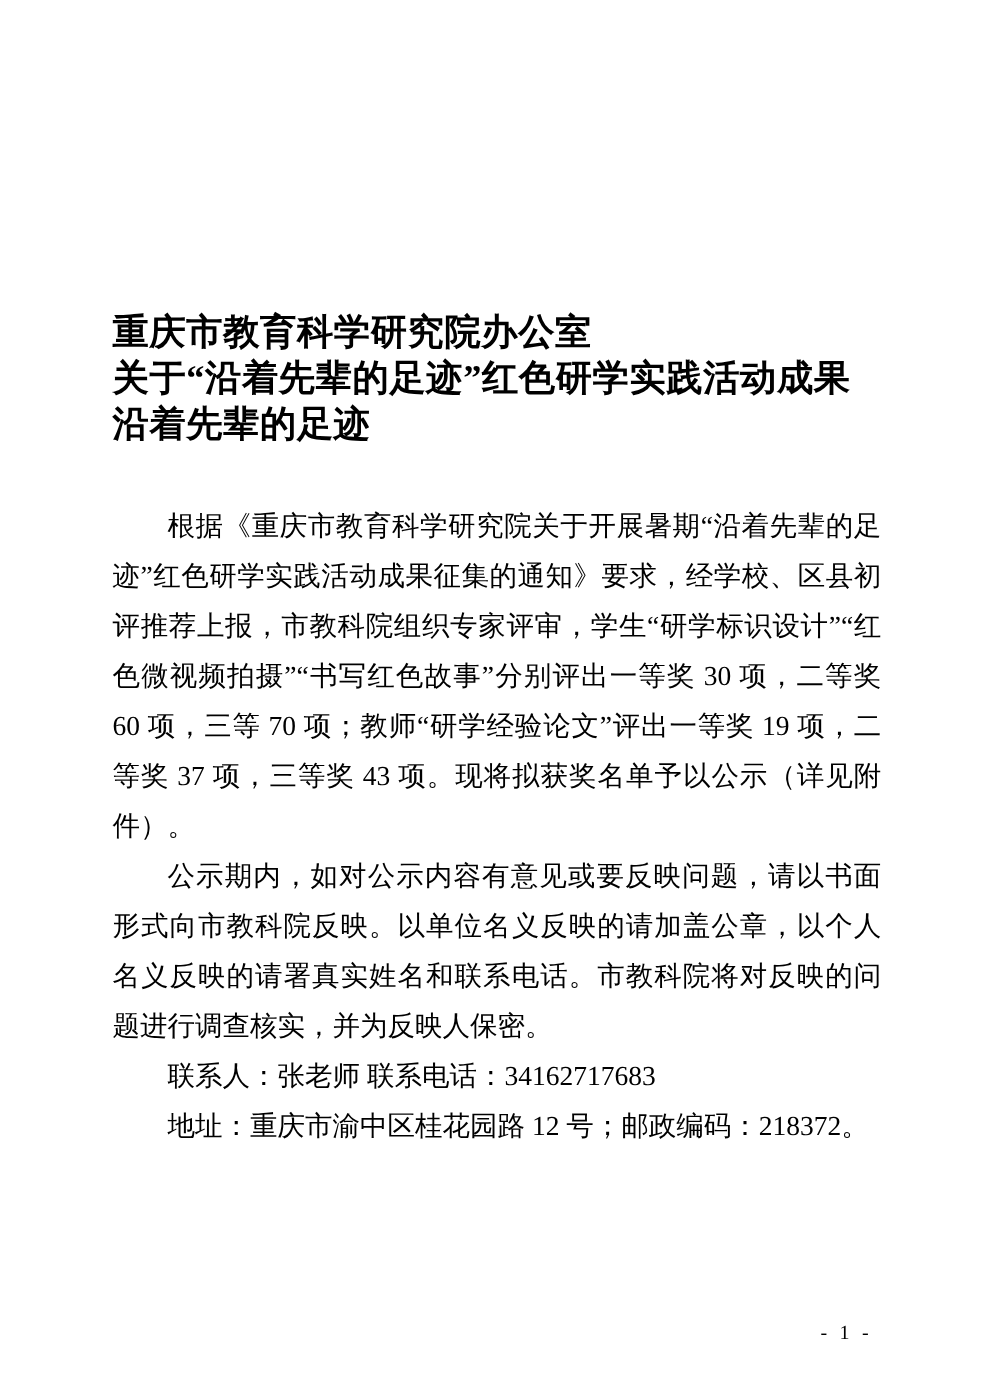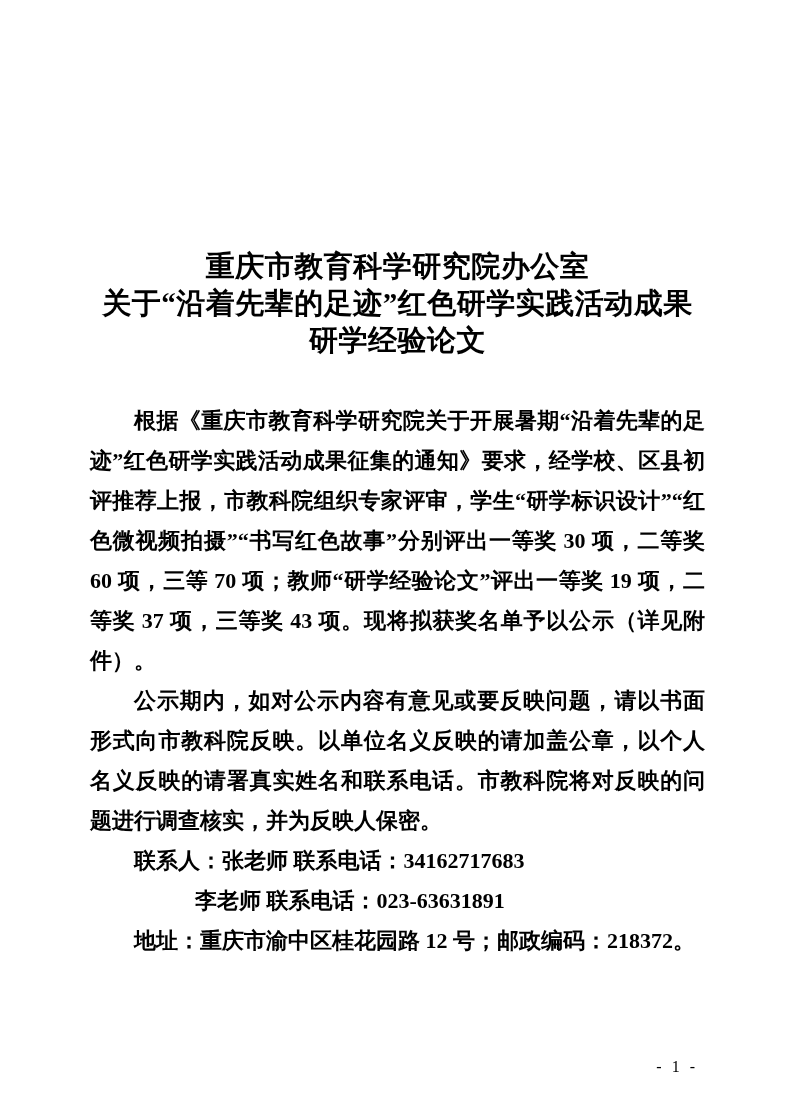--- a/index.html
+++ b/index.html
@@ -12,32 +12,30 @@
     width: 794px;
     height: 1108px;
     background: #ffffff;
     box-sizing: border-box;
     padding: 248px 89px 0 90px;
     color: #000000;
     font-family: "Liberation Serif", "DejaVu Serif", serif;
     overflow: hidden;
   }
   .title-block {
-    text-align: center;
     font-weight: bold;
     font-size: 29px;
     line-height: 37px;
     letter-spacing: 0.5px;
   }
   .body-block {
     margin-top: 42px;
     font-size: 22px;
     line-height: 40px;
     text-align: justify;
-    font-weight: bold;
   }
   .body-block p {
     margin: 0;
   }
   .indent {
     text-indent: 2em;
   }
   .deep-indent {
     text-indent: 4.77em;
   }
@@ -51,26 +49,25 @@
   }
 </style>
 </head>
 <body>
 
 <div class="page">
 
   <header class="title-block">
     <div>重庆市教育科学研究院办公室</div>
     <div>关于“沿着先辈的足迹”红色研学实践活动成果</div>
-    <div>研学经验论文</div>
+    <div>沿着先辈的足迹</div>
   </header>
 
   <main class="body-block">
     <p class="indent">根据《重庆市教育科学研究院关于开展暑期“沿着先辈的足迹”红色研学实践活动成果征集的通知》要求，经学校、区县初评推荐上报，市教科院组织专家评审，学生“研学标识设计”“红色微视频拍摄”“书写红色故事”分别评出一等奖 30 项，二等奖 60 项，三等 70 项；教师“研学经验论文”评出一等奖 19 项，二等奖 37 项，三等奖 43 项。现将拟获奖名单予以公示（详见附件）。</p>
     <p class="indent">公示期内，如对公示内容有意见或要反映问题，请以书面形式向市教科院反映。以单位名义反映的请加盖公章，以个人名义反映的请署真实姓名和联系电话。市教科院将对反映的问题进行调查核实，并为反映人保密。</p>
     <p class="indent">联系人：张老师 联系电话：34162717683</p>
-    <p class="deep-indent">李老师 联系电话：023-63631891</p>
     <p class="indent">地址：重庆市渝中区桂花园路 12 号；邮政编码：218372。</p>
   </main>
 
   <footer class="page-number">- 1 -</footer>
 
 </div>
 
 </body></html>

